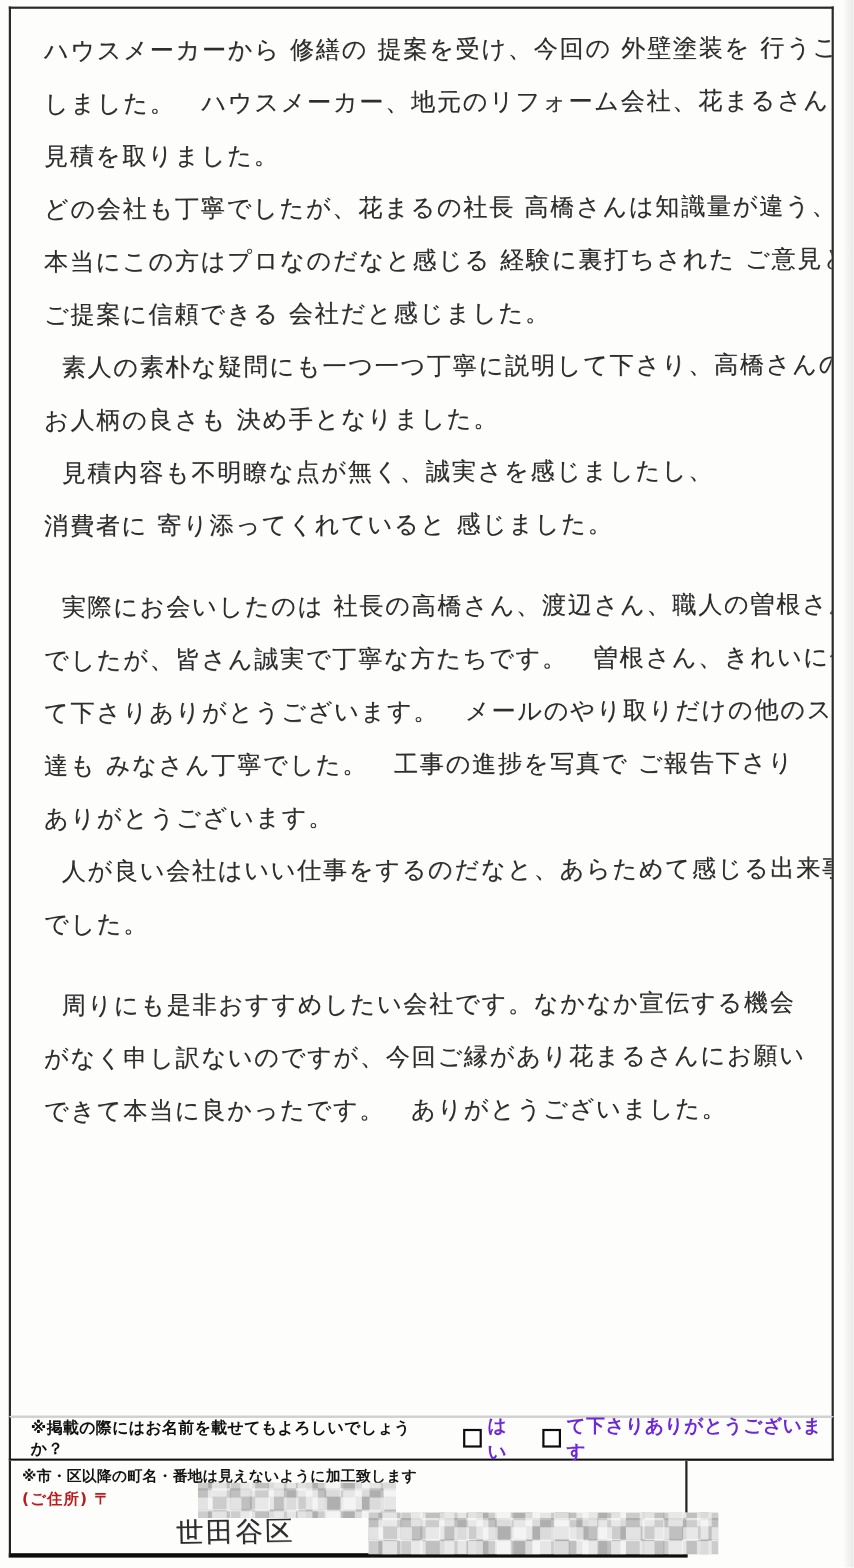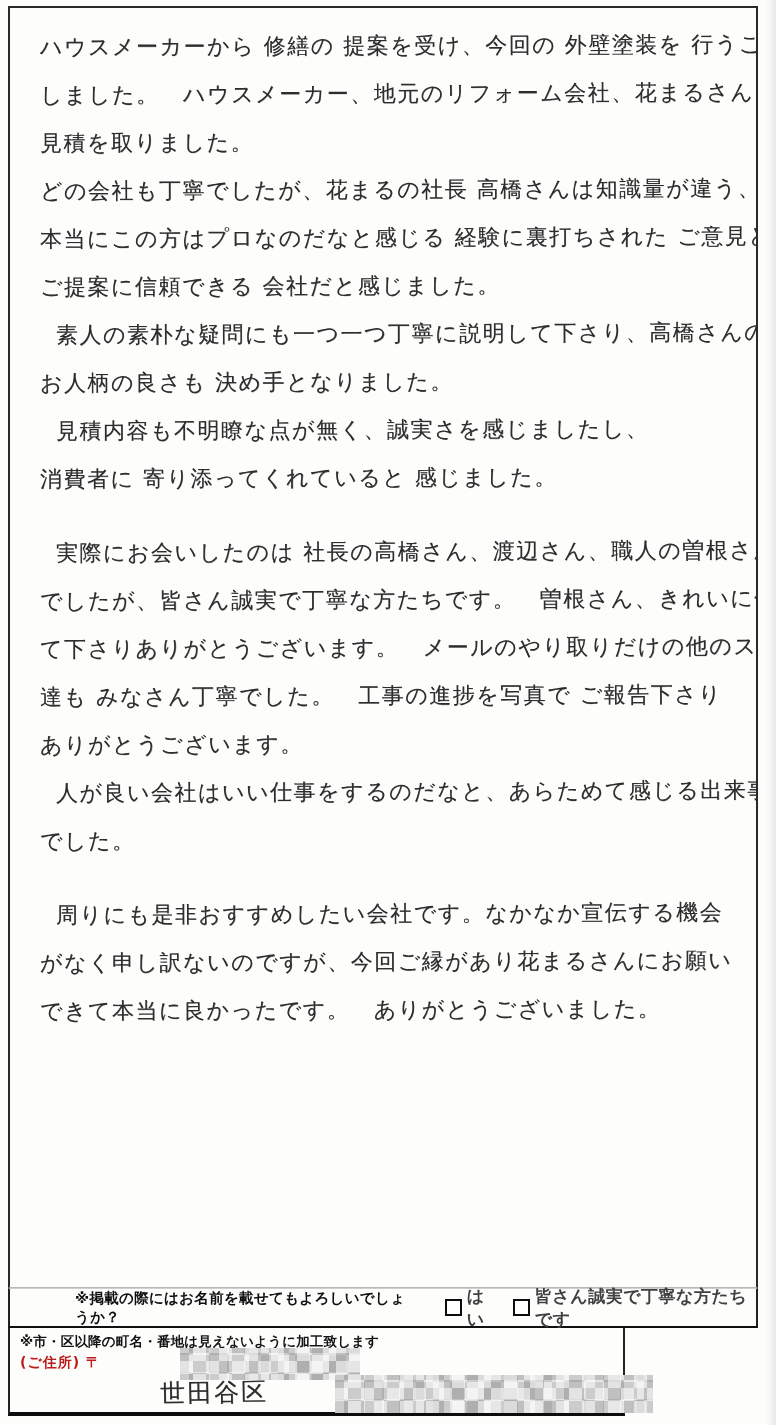--- a/index.html
+++ b/index.html
@@ -46,25 +46,25 @@
     position:absolute;left:8px;top:1288px;width:750px;height:40px;
     box-sizing:border-box;
     border-left:2px solid #222;border-right:2px solid #222;
     border-top:1px solid #cfcfcf;
     border-bottom:2px solid #101010;
     display:flex;align-items:center;
     padding-left:18px;
     background:#fdfdfc;
   }
   .consent-q{
-    font-size:14.5px;font-weight:bold;color:#101010;letter-spacing:0.3px;margin-left:47px;
+    font-size:14.5px;font-weight:bold;color:#101010;letter-spacing:0.3px;
   }
   .cb-group{
     display:flex;align-items:center;margin-left:30px;
-    font-size:17px;font-weight:bold;color:#404040;
+    font-size:17px;font-weight:bold;color:#6d28d9;
   }
   .checkbox{
     display:inline-block;width:13px;height:13px;
     border:2.5px solid #0c0c0c;background:#fff;
     margin-right:5px;flex:0 0 auto;
   }
   .cb-label{letter-spacing:0.5px;}
   .cb-spacer{width:16px;}
 
   .bottom-row{
@@ -130,21 +130,21 @@
     <div class="line">できて本当に良かったです。　ありがとうございました。</div>
   </div>
 
   <div class="consent-row">
     <span class="consent-q">※掲載の際にはお名前を載せてもよろしいでしょうか？</span>
     <span class="cb-group">
       <span class="checkbox"></span>
       <span class="cb-label">はい</span>
       <span class="cb-spacer"></span>
       <span class="checkbox"></span>
-      <span class="cb-label">皆さん誠実で丁寧な方たちです</span>
+      <span class="cb-label">て下さりありがとうございます</span>
     </span>
   </div>
 
   <div class="bottom-row">
     <div class="cell address-cell">
       <div class="note">※市・区以降の町名・番地は見えないように加工致します</div>
       <div class="addr-line">
         <span>(ご住所)</span>
         <span>〒</span>
       </div>

